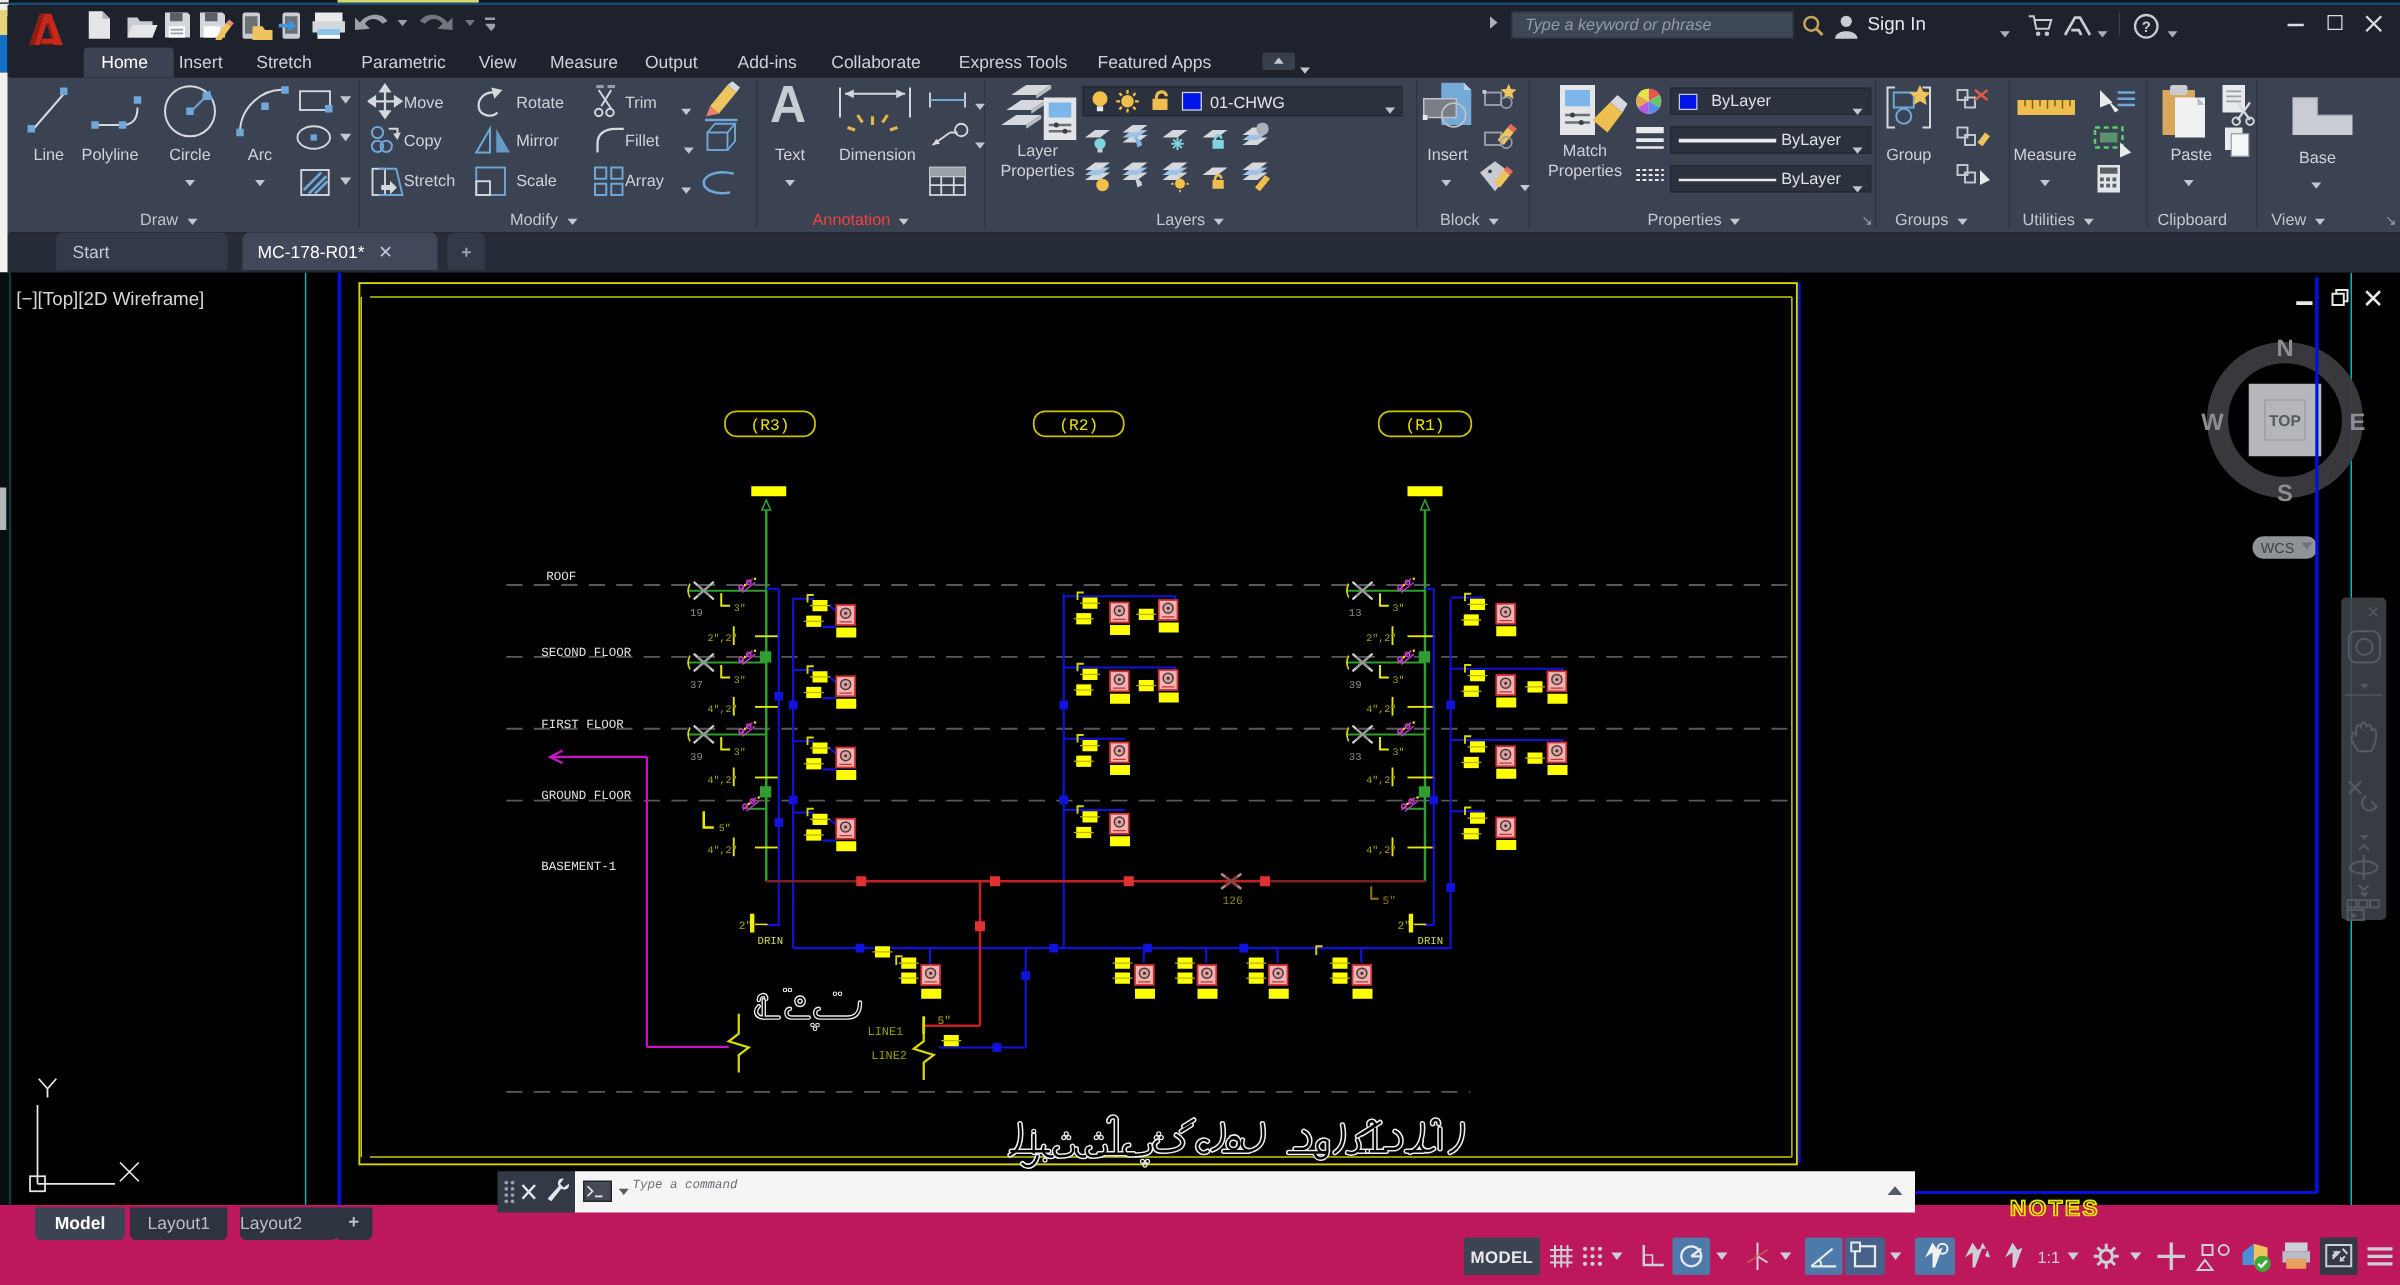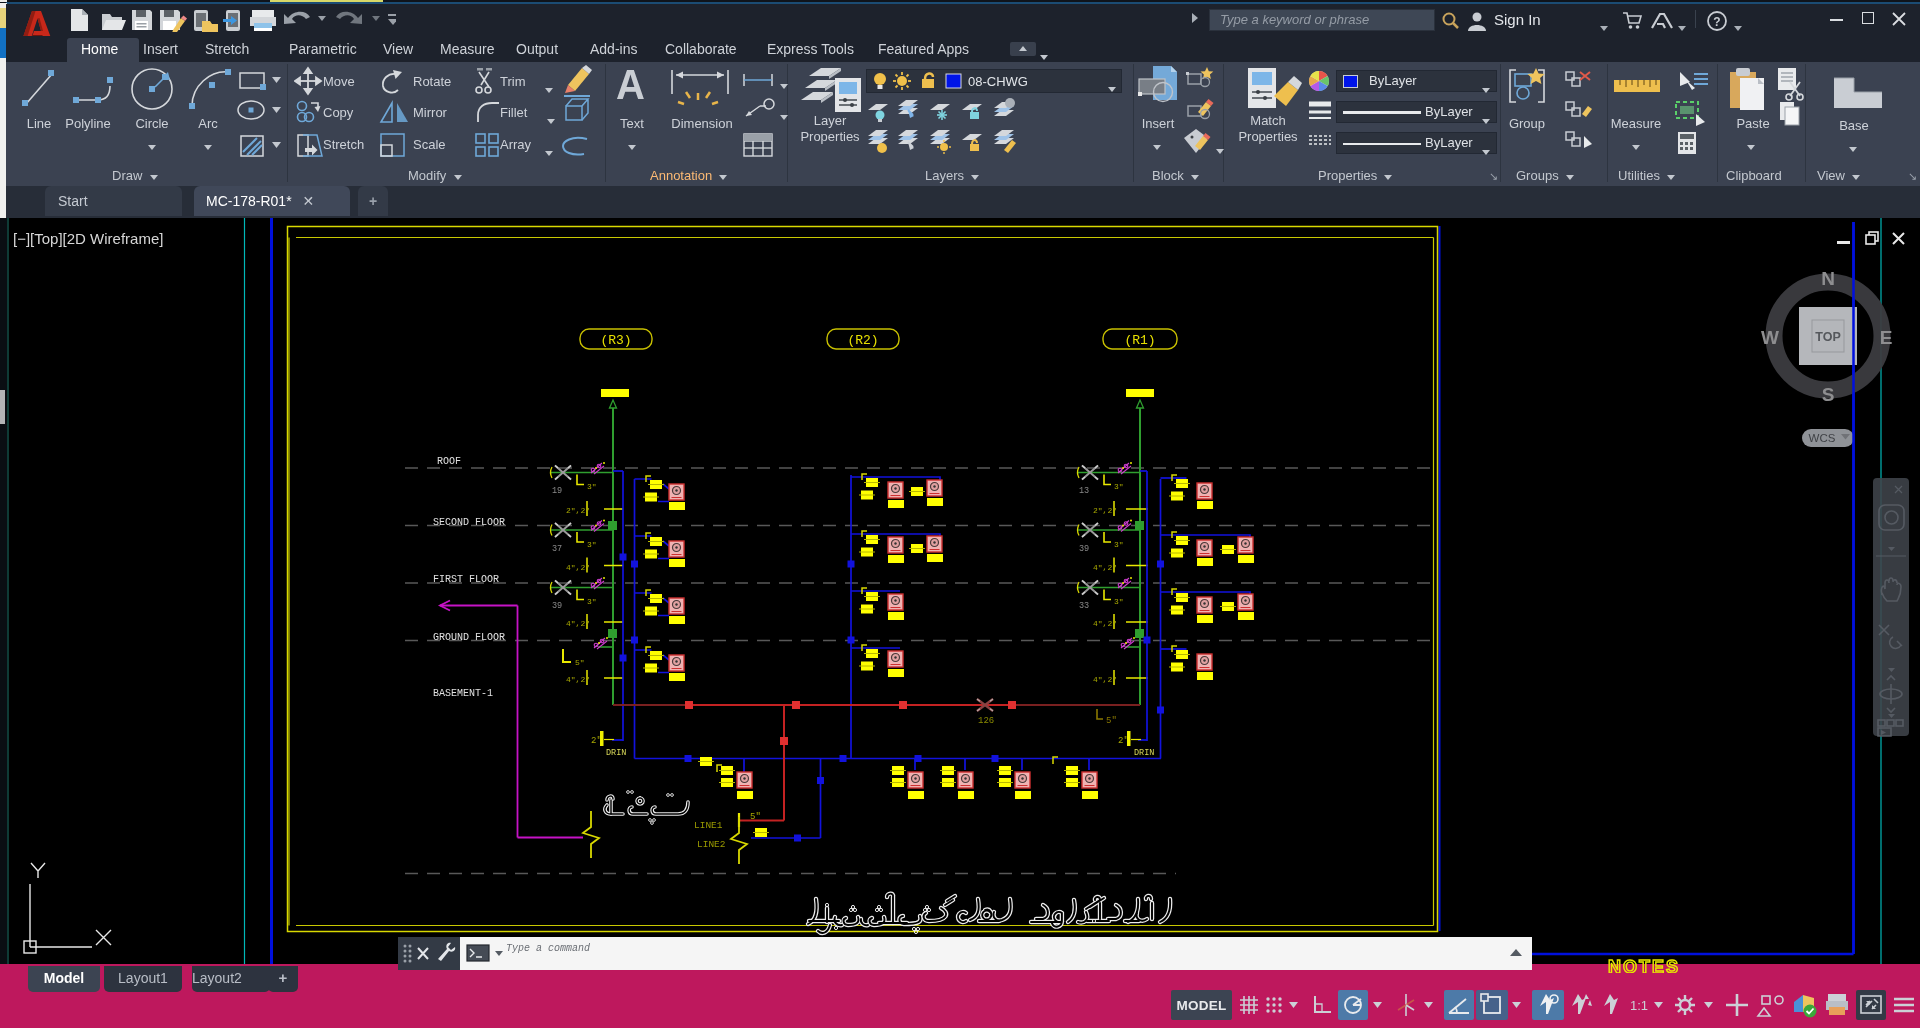--- a/index.html
+++ b/index.html
@@ -147,21 +147,21 @@
 <div class="abs" style="left:787px;top:64px;width:1px;height:118px;background:#2d3440"></div>
 <div class="abs" style="left:1133px;top:64px;width:1px;height:118px;background:#2d3440"></div>
 <div class="abs" style="left:1223px;top:64px;width:1px;height:118px;background:#2d3440"></div>
 <div class="abs" style="left:1500px;top:64px;width:1px;height:118px;background:#2d3440"></div>
 <div class="abs" style="left:1607px;top:64px;width:1px;height:118px;background:#2d3440"></div>
 <div class="abs" style="left:1717px;top:64px;width:1px;height:118px;background:#2d3440"></div>
 <div class="abs" style="left:1805px;top:64px;width:1px;height:118px;background:#2d3440"></div>
 
 <div class="abs" style="left:112px;top:168px;font-size:13px;color:#c3c8cf">Draw&nbsp;&nbsp;<span class="tri"></span></div>
 <div class="abs" style="left:408px;top:168px;font-size:13px;color:#c3c8cf">Modify&nbsp;&nbsp;<span class="tri"></span></div>
-<div class="abs" style="left:650px;top:168px;font-size:13px;color:#fdba74">Annotation&nbsp;&nbsp;<span class="tri"></span></div>
+<div class="abs" style="left:650px;top:168px;font-size:13px;color:#ef4444">Annotation&nbsp;&nbsp;<span class="tri"></span></div>
 <div class="abs" style="left:925px;top:168px;font-size:13px;color:#c3c8cf">Layers&nbsp;&nbsp;<span class="tri"></span></div>
 <div class="abs" style="left:1152px;top:168px;font-size:13px;color:#c3c8cf">Block&nbsp;&nbsp;<span class="tri"></span></div>
 <div class="abs" style="left:1318px;top:168px;font-size:13px;color:#c3c8cf">Properties&nbsp;&nbsp;<span class="tri"></span></div>
 <div class="abs" style="left:1489px;top:170px;font-size:11px;color:#9aa1ab">↘</div>
 <div class="abs" style="left:1516px;top:168px;font-size:13px;color:#c3c8cf">Groups&nbsp;&nbsp;<span class="tri"></span></div>
 <div class="abs" style="left:1618px;top:168px;font-size:13px;color:#c3c8cf">Utilities&nbsp;&nbsp;<span class="tri"></span></div>
 <div class="abs" style="left:1726px;top:168px;font-size:13px;color:#c3c8cf">Clipboard</div>
 <div class="abs" style="left:1817px;top:168px;font-size:13px;color:#c3c8cf">View&nbsp;&nbsp;<span class="tri"></span></div>
 <div class="abs" style="left:1908px;top:170px;font-size:11px;color:#9aa1ab">↘</div>
 
@@ -363,21 +363,21 @@
         <line x1="38" y1="10" x2="41" y2="10"></line>
         <line x1="25.5" y1="3.5" x2="27.5" y2="5.5"></line>
         <line x1="36.5" y1="14.5" x2="38.5" y2="16.5"></line>
         <line x1="25.5" y1="16.5" x2="27.5" y2="14.5"></line>
         <line x1="36.5" y1="5.5" x2="38.5" y2="3.5"></line>
       </g>
   <rect x="52" y="8" width="12" height="9" fill="#eebf4e"></rect>
       <path d="M55 8 C55 1 63 1 63 6" fill="none" stroke="#eebf4e" stroke-width="2.5"></path>
   <rect x="76" y="3" width="15" height="14" fill="#0014e8" stroke="#d5d8dc" stroke-width="1"></rect>
 </svg>
-<div class="abs" style="left:968px;top:74px;font-size:13px;color:#e3e6ea">08-CHWG</div>
+<div class="abs" style="left:968px;top:74px;font-size:13px;color:#e3e6ea">01-CHWG</div>
 <div class="abs" style="left:1108px;top:78px"><span class="tri"></span></div>
 
 <svg class="abs" style="left:866px;top:98px" width="160" height="56" viewBox="0 0 160 56">
   <defs>
     <g id="para">
           <path d="M2 12 L14 12 L22 6 L10 6 Z" fill="#d5d8dc"></path>
         </g>
     <g id="stack">
           <path d="M2 14 L14 14 L22 8 L10 8 Z" fill="#d5d8dc"></path>
           <path d="M2 10 L14 10 L22 4 L10 4 Z" fill="#9fc3e8"></path>

